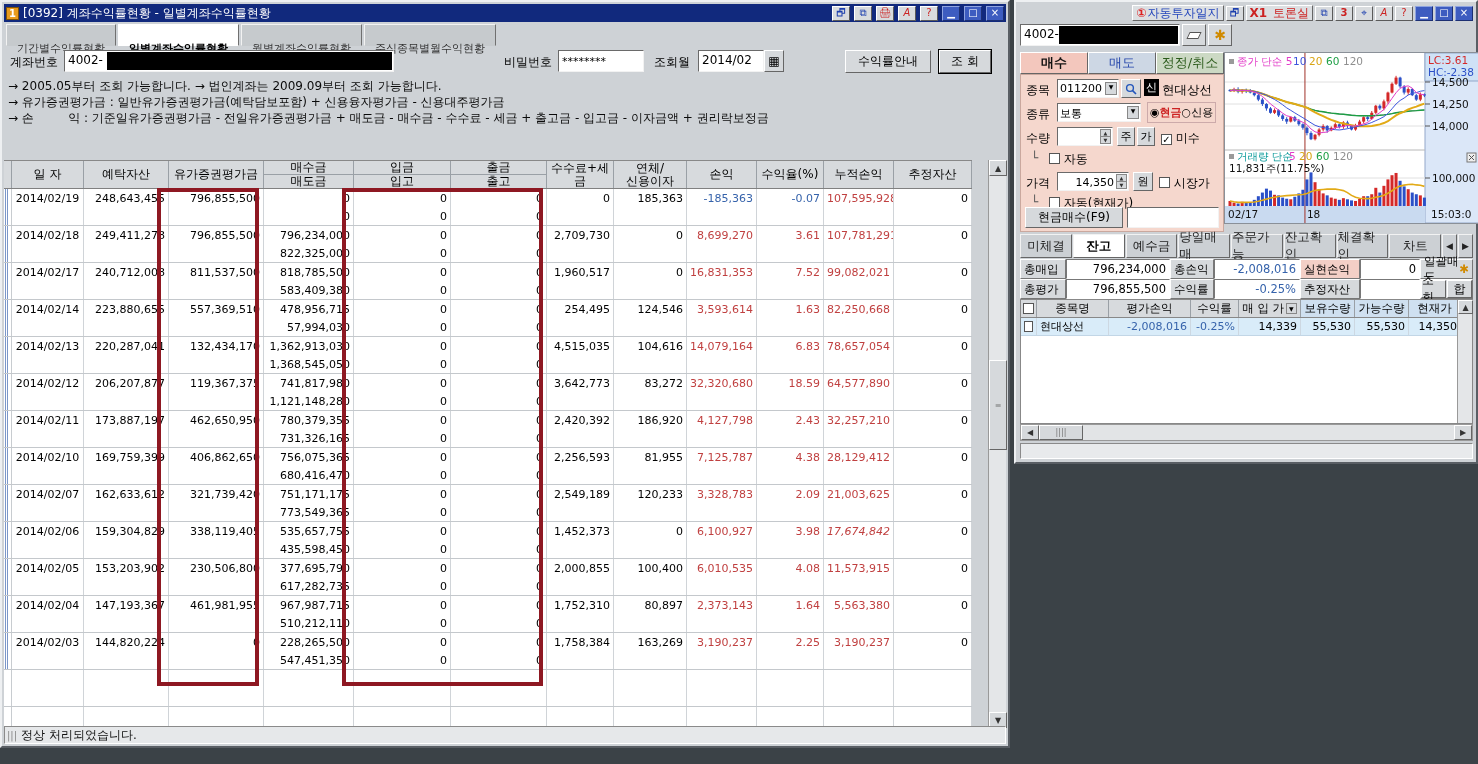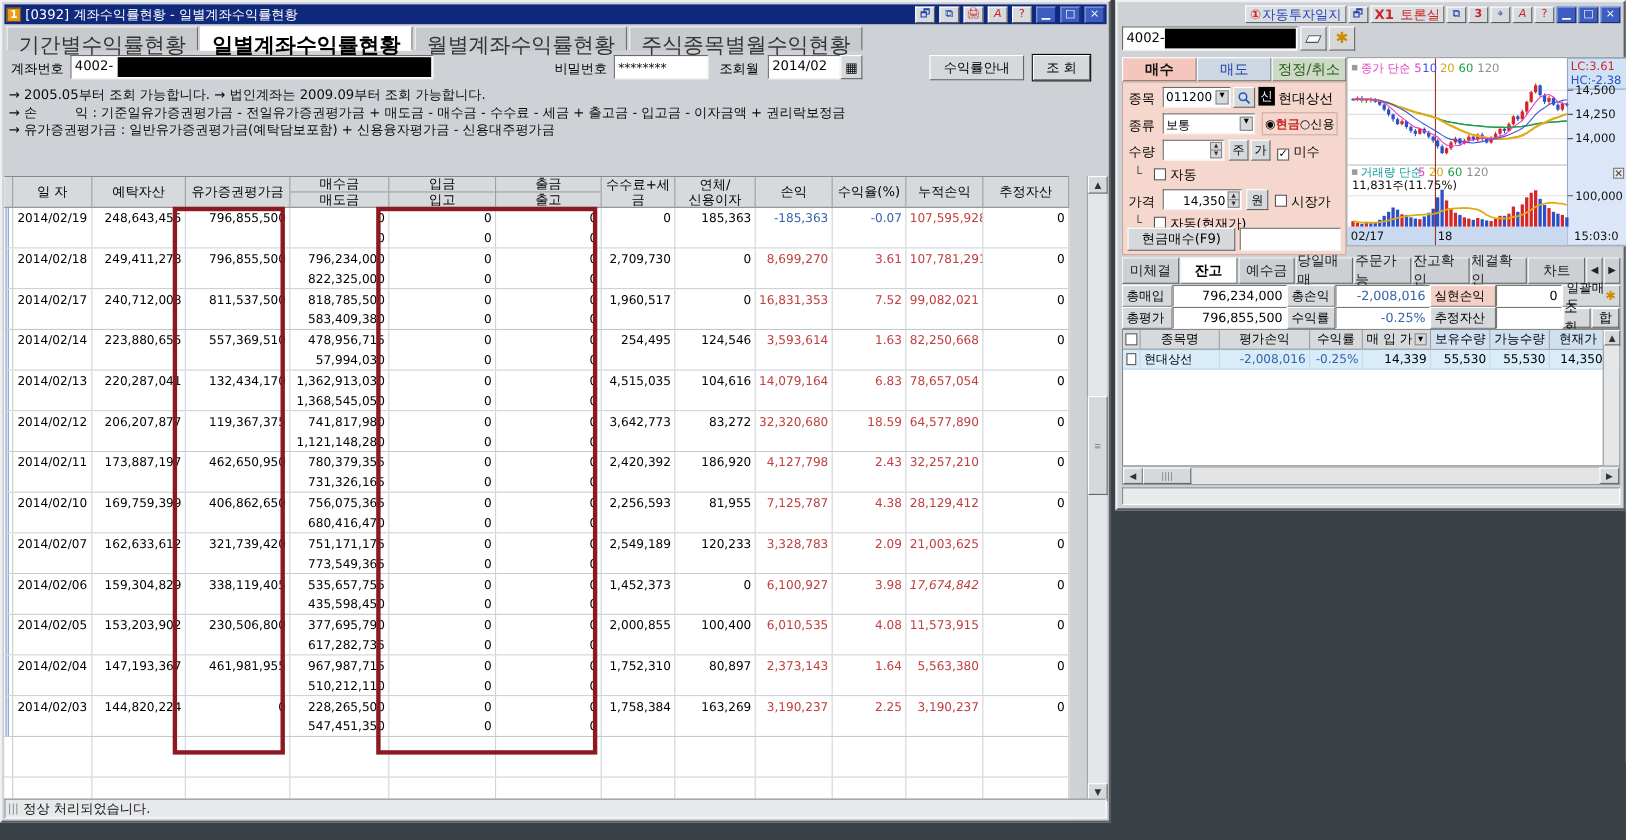--- a/index.html
+++ b/index.html
@@ -7,21 +7,21 @@
 .win{position:absolute;background:#ced2d6;border:2px solid;border-color:#eef0f2 #595e64 #595e64 #eef0f2}
 #lw{left:0;top:0;width:1010px;height:748px}
 #rw{left:1014px;top:0;width:464px;height:464px}
 .titlebar{position:absolute;left:2px;top:2px;right:2px;height:18px;background:#11297d;display:flex;align-items:center;color:#fff;gap:4px;padding:0 2px;font-size:12px}
 .title-ico{width:13px;height:13px;background:#e89b1e;border:1px solid #7e5208;color:#fff;font-size:10px;font-weight:bold;display:flex;align-items:center;justify-content:center}
 .tb-sp{flex:1}
 .tbtn{width:18px;height:15px;background:#d8dbde;border:1px solid;border-color:#fff #5a5a5a #5a5a5a #fff;font-size:10px;display:flex;align-items:center;justify-content:center;color:#1c3fae;line-height:1}
 .tbtn.red{color:#c22}
 .tbtn.blue{background:#3d5cc0;color:#fff;border-color:#8fa4e0 #1c2f72 #1c2f72 #8fa4e0}
 .ltabs{position:absolute;left:4px;top:22px;display:flex;gap:2px}
-.ltab{height:22px;padding:3px 10px 0;background:#c6cacd;border:1px solid;border-color:#f2f2f2 #707070 #c6cacd #f2f2f2;color:#333;font-size:19px}
+.ltab{height:22px;padding:16px 10px 0;background:#c6cacd;border:1px solid;border-color:#f2f2f2 #707070 #c6cacd #f2f2f2;color:#333;font-size:11px}
 .ltab.active{background:#fff;color:#000;border-color:#fff #707070 #fff #fff;font-weight:bold}
 .lbl{position:absolute;font-size:12px;color:#000}
 .sunken{background:#fff;border:1px solid;border-color:#6a6a6a #f2f2f2 #f2f2f2 #6a6a6a}
 .btn{background:#d6d9dc;border:1px solid;border-color:#fff #666 #666 #fff;font-size:12px;color:#000;display:flex;align-items:center;justify-content:center}
 .btn.def{box-shadow:0 0 0 1px #000}
 #notes{position:absolute;left:6px;top:77px;color:#0a0a0a;font-size:12px;line-height:15.8px;white-space:pre-wrap}
 #ltable{position:absolute;left:2px;top:158px;width:968px;height:568px;background:#fff;border-top:1px solid #888}
 .thead{display:flex;height:28px;background:#d7dadd;border-bottom:1px solid #808080;font-size:12px}
 .hcell{border-right:1px solid #9aa0a6;display:flex;flex-direction:column;align-items:center;justify-content:center;color:#000}
 .hcell.mini{width:8px}
@@ -111,21 +111,21 @@
     <span class="blackbox" style="position:absolute;left:42px;top:1px;right:1px"></span>
   </div>
   <span class="lbl" style="left:502px;top:52px">비밀번호</span>
   <div class="sunken" style="position:absolute;left:556px;top:48px;width:86px;height:22px;padding:4px 3px 0;font-size:11px">********</div>
   <span class="lbl" style="left:652px;top:52px">조회월</span>
   <div class="sunken" style="position:absolute;left:696px;top:48px;width:66px;height:22px;padding:2px 3px;font-size:12px">2014/02</div>
   <div class="btn" style="position:absolute;left:762px;top:48px;width:20px;height:22px">▦</div>
   <div class="btn" style="position:absolute;left:843px;top:48px;width:86px;height:23px">수익률안내</div>
   <div class="btn def" style="position:absolute;left:937px;top:48px;width:52px;height:23px">조 회</div>
 
-  <div id="notes"><div>→ 2005.05부터 조회 가능합니다. → 법인계좌는 2009.09부터 조회 가능합니다.</div><div>→ 손         익 : 기준일유가증권평가금 - 전일유가증권평가금 + 매도금 - 매수금 - 수수료 - 세금 + 출고금 - 입고금 - 이자금액 + 권리락보정금</div><div>→ 유가증권평가금 : 일반유가증권평가금(예탁담보포함) + 신용융자평가금 - 신용대주평가금</div></div>
+  <div id="notes"><div>→ 2005.05부터 조회 가능합니다. → 법인계좌는 2009.09부터 조회 가능합니다.</div><div>→ 유가증권평가금 : 일반유가증권평가금(예탁담보포함) + 신용융자평가금 - 신용대주평가금</div><div>→ 손         익 : 기준일유가증권평가금 - 전일유가증권평가금 + 매도금 - 매수금 - 수수료 - 세금 + 출고금 - 입고금 - 이자금액 + 권리락보정금</div></div>
 
   <div id="ltable">
       <div class="thead">
         <div class="hcell mini"></div>
         <div class="hcell" style="width: 72px;">
           <div class="h1">일 자</div>
         </div>
         <div class="hcell" style="width: 85px;">
           <div class="h1">예탁자산</div>
         </div>

